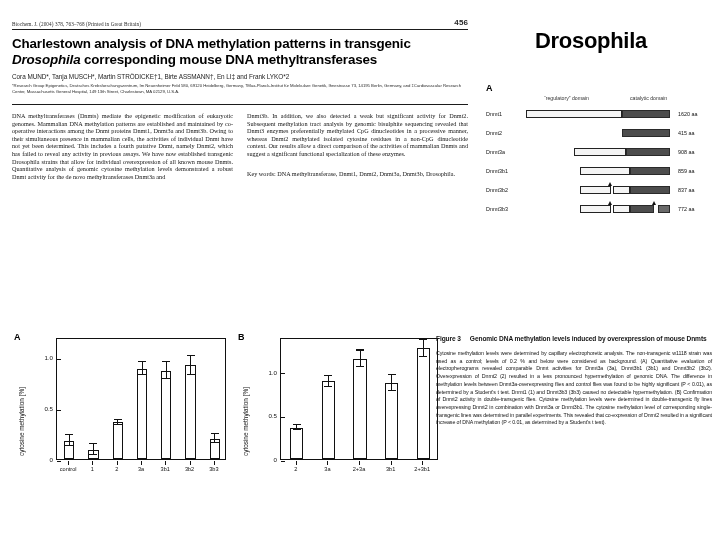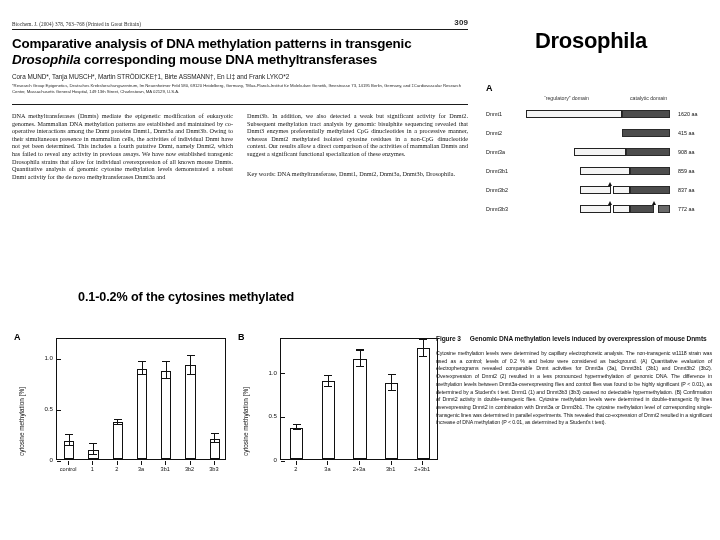--- a/index.html
+++ b/index.html
@@ -282,26 +282,26 @@
   }
 </style>
 </head>
 <body>
 
 <div class="slide">
 
   <div class="paper-top">
     <div class="journal-line">
       <span>Biochem. J. (2004) 378, 763–768 (Printed in Great Britain)</span>
-      <span class="journal-page">309</span>
+      <span class="journal-page">456</span>
     </div>
     <div class="rule-top"></div>
 
     <div class="paper-title">
-      <span>Comparative analysis of DNA methylation patterns in transgenic</span><br>
+      <span>Charlestown analysis of DNA methylation patterns in transgenic</span><br>
       <span class="ital">Drosophila</span><span> corresponding mouse DNA methyltransferases</span>
     </div>
 
     <div class="authors">Cora MUND*, Tanja MUSCH*, Martin STRÖDICKE†1, Birte ASSMANN†, En LI‡ and Frank LYKO*2</div>
     <div class="affil">*Research Group Epigenetics, Deutsches Krebsforschungszentrum, Im Neuenheimer Feld 580, 69120 Heidelberg, Germany, †Max-Planck-Institut für Molekulare Genetik, Ihnestrasse 73, 14195 Berlin, Germany, and ‡Cardiovascular Research Center, Massachusetts General Hospital, 149 13th Street, Charlestown, MA 02129, U.S.A.</div>
 
     <div class="rule-mid"></div>
 
     <div class="abstract">
       <div class="col">DNA methyltransferases (Dnmts) mediate the epigenetic modification of eukaryotic genomes. Mammalian DNA methylation patterns are established and maintained by co-operative interactions among the Dnmt proteins Dnmt1, Dnmt3a and Dnmt3b. Owing to their simultaneous presence in mammalian cells, the activities of individual Dnmt have not yet been determined. This includes a fourth putative Dnmt, namely Dnmt2, which has failed to reveal any activity in previous assays. We have now established transgenic Drosophila strains that allow for individual overexpression of all known mouse Dnmts. Quantitative analysis of genomic cytosine methylation levels demonstrated a robust Dnmt activity for the de novo methyltransferases Dnmt3a and</div>
@@ -374,21 +374,20 @@
         <span class="seg cat" style="left:104px;width:24px;"></span>
         <span class="seg catL" style="left:132px;width:12px;"></span>
         <span class="gap-slit" style="left:84px;"></span>
         <span class="gap-mark" style="left:82px;"></span>
         <span class="gap-mark" style="left:126px;"></span>
       </span>
       <span class="dnmt-len">772 aa</span>
     </div>
   </div>
 
-  <div class="caption-line">0.1-0.2% of the cytosines methylated</div>
 
   <div class="chart-box" id="chart-a">
     <div class="chart-letter">A</div>
     <div class="ylabel">cytosine methylation [%]</div>
     <div class="plot-area">
         <div class="ytick-mark" style="left: 0px; top: 121.5px;"></div>
         <div class="ytick-mark" style="left: 0px; top: 70.6667px;"></div>
         <div class="ytick-mark" style="left: 0px; top: 19.8333px;"></div>
         <div class="bar" style="left: 7.04286px; width: 10.2px; height: 18.3px;"></div>
         <div class="errbar" style="left: 11.6429px; bottom: 12.7083px; height: 11.1833px;"></div>

